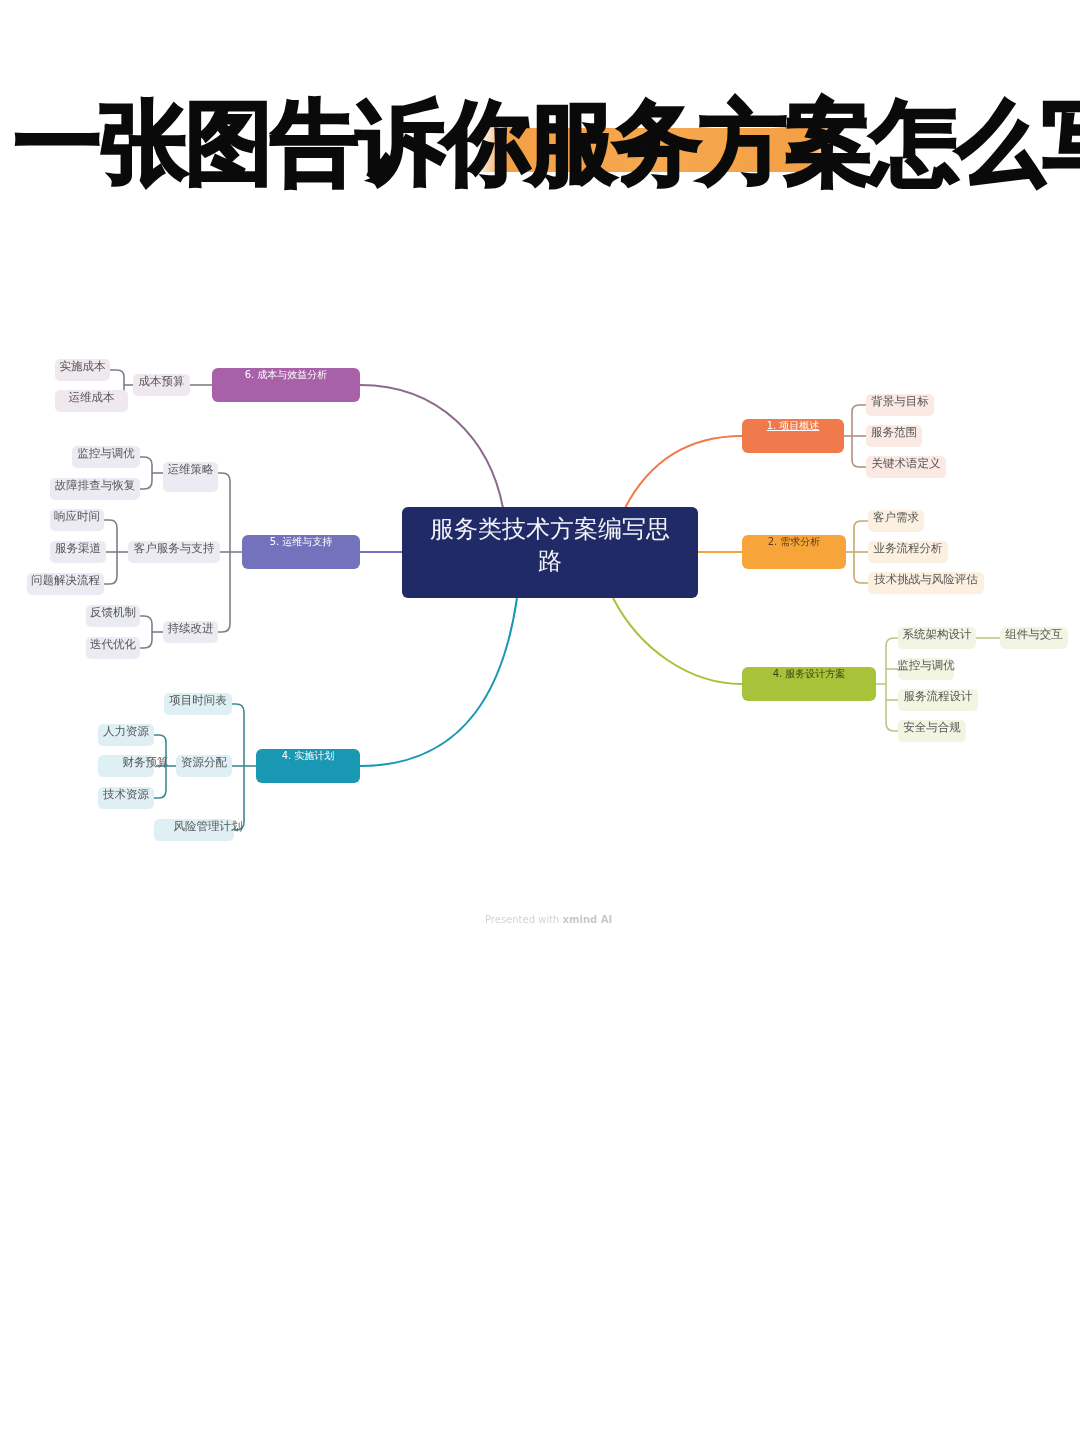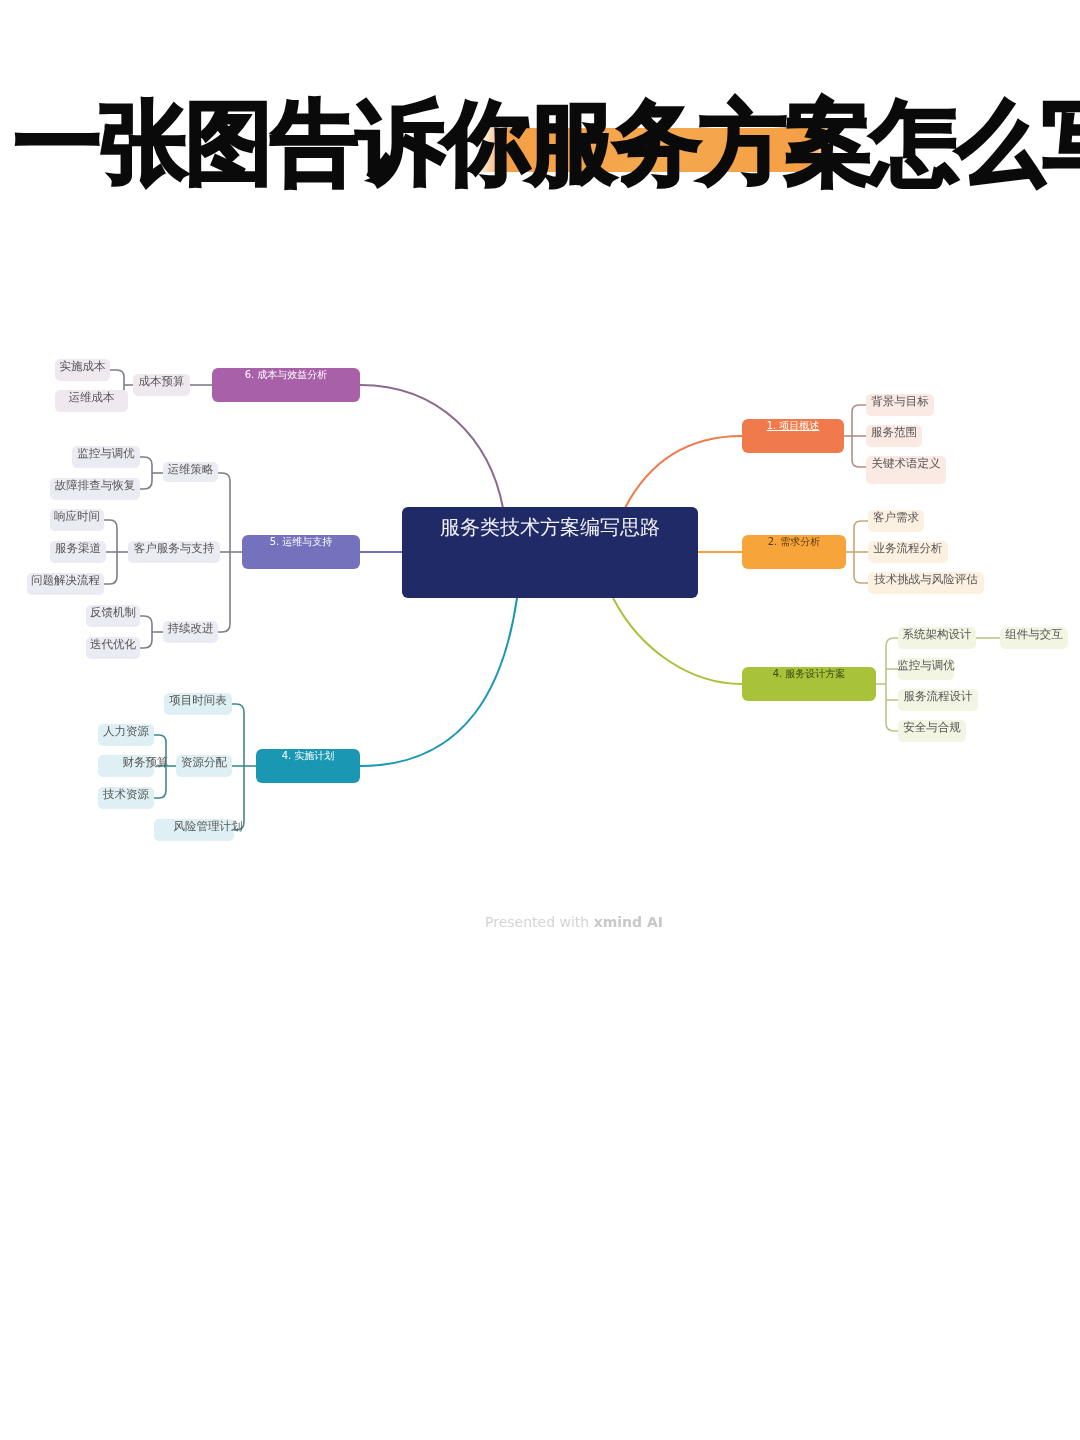--- a/index.html
+++ b/index.html
@@ -8,25 +8,25 @@
     .headline-brush { position: absolute; left: 478px; top: 128px; width: 360px; height: 44px;
       background: linear-gradient(90deg, rgba(245,150,50,0.0) 0%, #f39a3c 8%, #f5a445 50%, #f39a3c 92%, rgba(245,150,50,0) 100%);
       transform: skewX(-8deg); border-radius: 6px; opacity: 0.95; }
     .headline-text { position: absolute; left: 14px; top: 88px; width: 1060px; height: 110px;
       font-family: "DejaVu Sans", sans-serif; font-weight: bold; font-size: 86px; line-height: 110px;
       color: #0a0a0a; letter-spacing: -2px; white-space: nowrap; transform: scaleX(1.02) scaleY(1.05);
       transform-origin: left center; -webkit-text-stroke: 3px #0a0a0a; }
     .map { position: absolute; left: 0; top: 0; width: 1080px; height: 1440px; }
     .node { position: absolute; display: flex; align-items: flex-start; justify-content: center;
       white-space: nowrap; box-sizing: border-box; border-radius: 6px; }
-    .root { background: #1f2a66; color: #f2f2f7; font-size: 20px; line-height: 32px; text-align: center;
-      border-radius: 6px; padding: 6px 18px; white-space: normal; font-family: Liberation Mono, monospace; }
+    .root { background: #1f2a66; color: #f2f2f7; font-size: 24px; line-height: 32px; text-align: center;
+      border-radius: 6px; padding: 6px 18px; white-space: normal; }
     .main { color: #ffffff; font-size: 10px; border-radius: 6px; }
     .sub { font-size: 11.5px; color: #555; border-radius: 5px; }
-    .footer { position: absolute; left: 485px; top: 914px; font-size: 14px; color: #d4d4d4; }
+    .footer { position: absolute; left: 485px; top: 914px; font-size: 10px; color: #d4d4d4; }
     .footer b { color: #c8c8c8; }
   </style>
 </head>
 <body>
 
 <div class="headline-brush"></div>
 <div class="headline-text">一张图告诉你服务方案怎么写</div>
 
 <div class="map">
   <svg width="1080" height="1440" style="position:absolute;left:0;top:0">
@@ -109,21 +109,21 @@
 
   <div class="node main" style="left:742px;top:419px;width:102px;height:34px;background:#f07a4b;text-decoration:underline;">
     <span>1. 项目概述</span>
   </div>
   <div class="node sub" style="left:866px;top:394px;width:68px;height:22px;background:#fbe9e3;">
     <span>背景与目标</span>
   </div>
   <div class="node sub" style="left:866px;top:425px;width:56px;height:22px;background:#fbe9e3;">
     <span>服务范围</span>
   </div>
-  <div class="node sub" style="left:866px;top:456px;width:80px;height:28px;background:#fbe9e3;">
+  <div class="node sub" style="left:866px;top:456px;width:80px;height:22px;background:#fbe9e3;">
     <span>关键术语定义</span>
   </div>
 
   <div class="node main" style="left:742px;top:535px;width:104px;height:34px;background:#f7a53a;color:#5a3a10;">
     <span>2. 需求分析</span>
   </div>
   <div class="node sub" style="left:868px;top:510px;width:56px;height:22px;background:#fcf1e1;">
     <span>客户需求</span>
   </div>
   <div class="node sub" style="left:868px;top:541px;width:80px;height:22px;background:#fcf1e1;">
@@ -170,21 +170,21 @@
   <div class="node sub" style="left:98px;top:787px;width:56px;height:22px;background:#dff0f4;">
     <span>技术资源</span>
   </div>
   <div class="node sub" style="left:154px;top:819px;width:80px;height:22px;background:#dff0f4;padding-left:28px;">
     <span>风险管理计划</span>
   </div>
 
   <div class="node main" style="left:242px;top:535px;width:118px;height:34px;background:#7472bd;">
     <span>5. 运维与支持</span>
   </div>
-  <div class="node sub" style="left:163px;top:462px;width:55px;height:20px;background:#ebebf3;">
+  <div class="node sub" style="left:163px;top:462px;width:55px;height:30px;background:#ebebf3;">
     <span>运维策略</span>
   </div>
   <div class="node sub" style="left:72px;top:446px;width:68px;height:22px;background:#ebebf3;">
     <span>监控与调优</span>
   </div>
   <div class="node sub" style="left:50px;top:478px;width:90px;height:22px;background:#ebebf3;">
     <span>故障排查与恢复</span>
   </div>
   <div class="node sub" style="left:128px;top:541px;width:92px;height:22px;background:#ebebf3;">
     <span>客户服务与支持</span>

